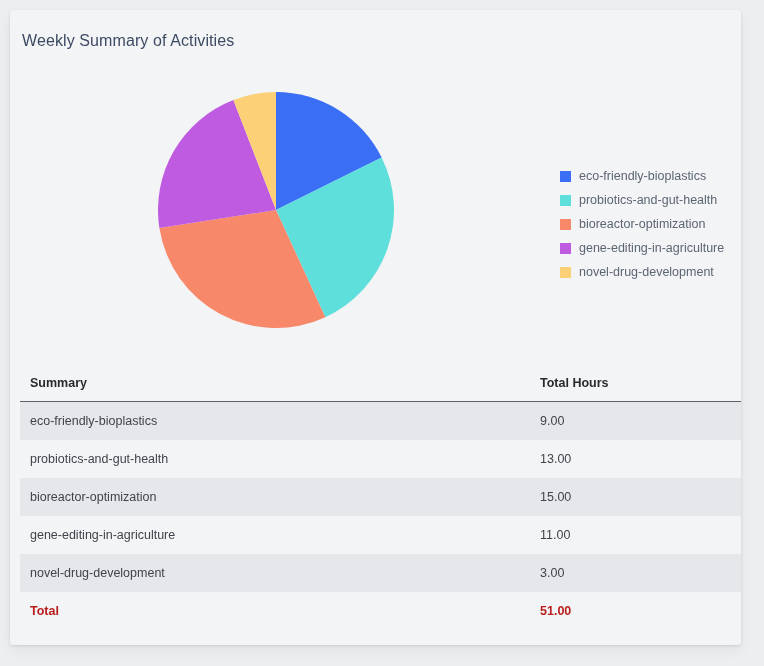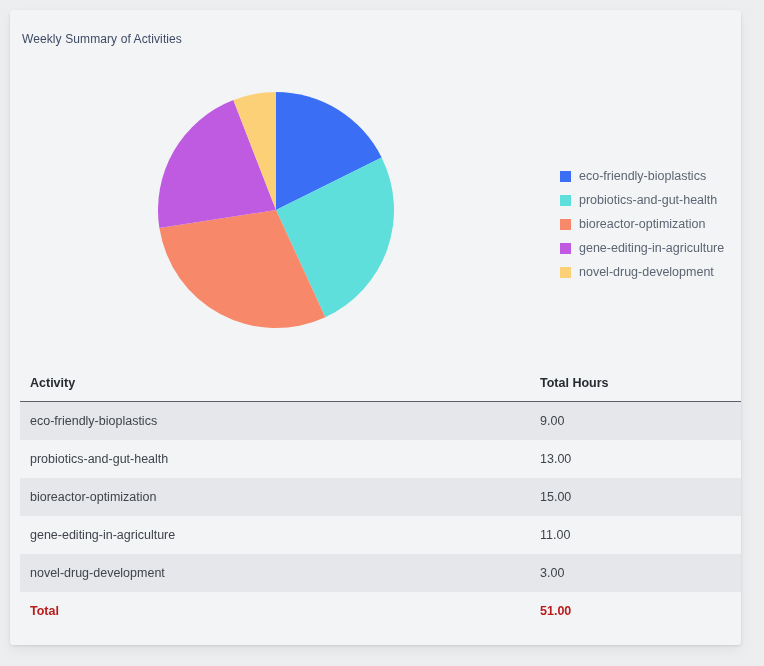--- a/index.html
+++ b/index.html
@@ -23,21 +23,21 @@
     background: #f3f4f6;
     border-radius: 3px;
     box-shadow: 0 1px 3px rgba(0,0,0,0.10), 0 6px 14px rgba(0,0,0,0.05);
     overflow: hidden;
   }
 
   .card-title {
     position: absolute;
     left: 12px;
     top: 22px;
-    font-size: 12px;
+    font-size: 16px;
     color: #3d4a63;
     letter-spacing: 0.1px;
     white-space: nowrap;
   }
 
   
   .chart-area {
     position: absolute;
     left: 0;
     top: 72px;
@@ -155,21 +155,21 @@
           <span class="legend-label">novel-drug-development</span>
         </div>
       </div>
 
   </div>
 
   <div class="table-wrap">
     <table class="summary">
       <thead>
         <tr>
-          <th class="col-activity">Activity</th>
+          <th class="col-activity">Summary</th>
           <th class="col-hours">Total Hours</th>
         </tr>
       </thead>
       <tbody id="table-body">
           <tr class="striped">
             <td class="col-activity">eco-friendly-bioplastics</td>
             <td class="col-hours">9.00</td>
           </tr>
           <tr>
             <td class="col-activity">probiotics-and-gut-health</td>

